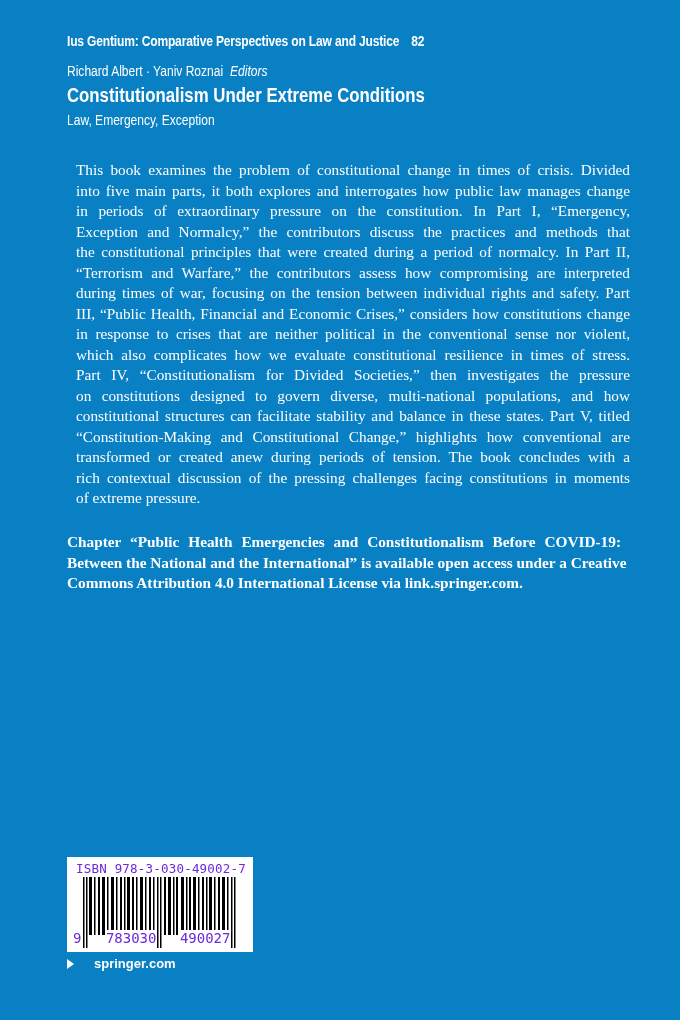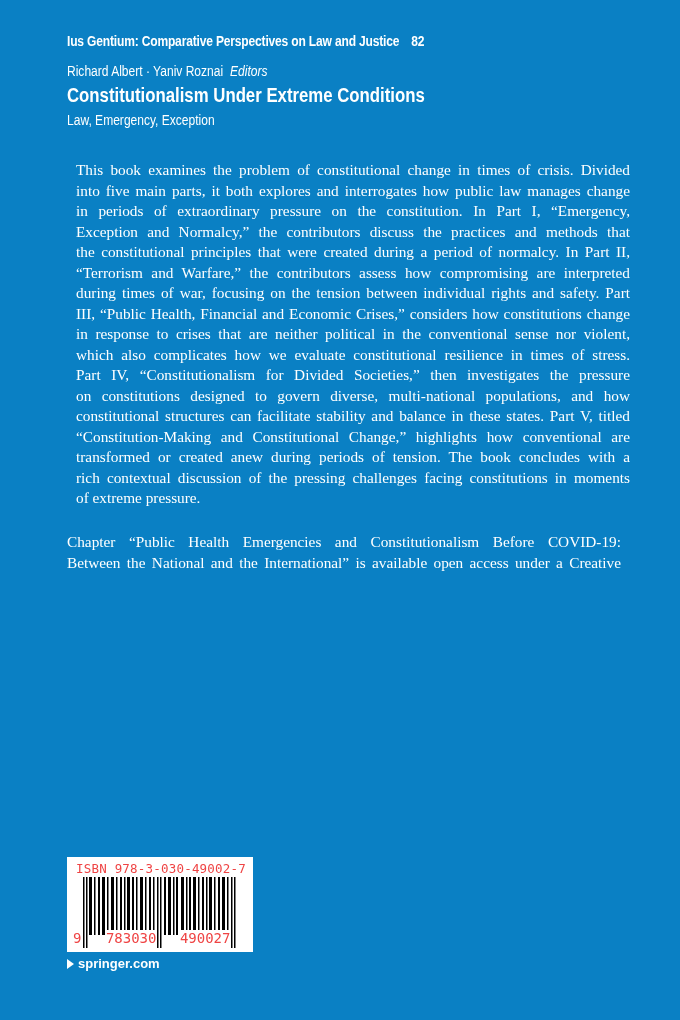--- a/index.html
+++ b/index.html
@@ -34,40 +34,40 @@
     position:absolute; left:76px; top:160px; width:554px;
     font-family:"Liberation Serif", serif; font-size:15.3px; line-height:20.5px;
     text-align:justify; margin:0;
   }
   .blurb .line { display:block; text-align:justify; text-align-last:justify; white-space:nowrap; }
   .blurb .line.last { text-align-last:left; }
   .note {
     position:absolute; left:67px; top:532px; width:554px;
     font-family:"Liberation Serif", serif; font-size:15.3px; line-height:20.5px;
   }
-  .note .line { display:block; text-align-last:justify; white-space:nowrap; }
+  .note .line { display:block; text-align-last:justify; white-space:nowrap;font-weight:bold; }
   .note .line.last { text-align-last:left; }
   .barcode-box {
     position:absolute; left:67px; top:857px; width:186px; height:95px;
-    background:#ffffff; color:#ef4444;
+    background:#ffffff; color:#6d28d9;
   }
   .isbn {
     position:absolute; left:9px; top:4px;
     font-family:"DejaVu Sans Mono", monospace; font-size:12.5px; letter-spacing:0.2px; white-space:nowrap;
   }
   .bars { position:absolute; left:12px; top:20px; width:162px; height:71px; }
   .digits {
     position:absolute; left:6px; top:73px;
     font-family:"DejaVu Sans Mono", monospace; font-size:14px; white-space:nowrap;
   }
   .digits span { background:#fff; }
   .springer {
     position:absolute; left:67px; top:956px;
     font-family:"Liberation Sans", sans-serif; font-weight:bold; font-size:13px;
-    display:flex; align-items:center; gap:4px;
+    display:flex; align-items:center; gap:20px;
   }
   .springer .tri {
     width:0; height:0; border-top:5px solid transparent; border-bottom:5px solid transparent;
     border-left:7px solid #fff;
   }
 </style>
 </head>
 <body>
 
 <div class="series">
@@ -97,20 +97,21 @@
   <span class="line">constitutional structures can facilitate stability and balance in these states. Part V, titled</span>
   <span class="line">“Constitution-Making and Constitutional Change,” highlights how conventional are</span>
   <span class="line">transformed or created anew during periods of tension. The book concludes with a</span>
   <span class="line">rich contextual discussion of the pressing challenges facing constitutions in moments</span>
   <span class="line last">of extreme pressure.</span>
 </div>
 
 <div class="note">
   <span class="line">Chapter “Public Health Emergencies and Constitutionalism Before COVID-19:</span>
   <span class="line">Between the National and the International” is available open access under a Creative</span>
+  <span class="line last">Commons Attribution 4.0 International License via link.springer.com.</span>
 </div>
 
 <div class="barcode-box">
   <div class="isbn">ISBN 978-3-030-49002-7</div>
   <svg class="bars" viewBox="0 0 162 71" preserveAspectRatio="none">
     <g fill="#000">
       <rect x="4" y="0" width="1.5" height="71"></rect>
         <rect x="7" y="0" width="1.5" height="71"></rect>
       <rect x="10" y="0" width="3" height="58"></rect>
         <rect x="15" y="0" width="1.5" height="58"></rect>

